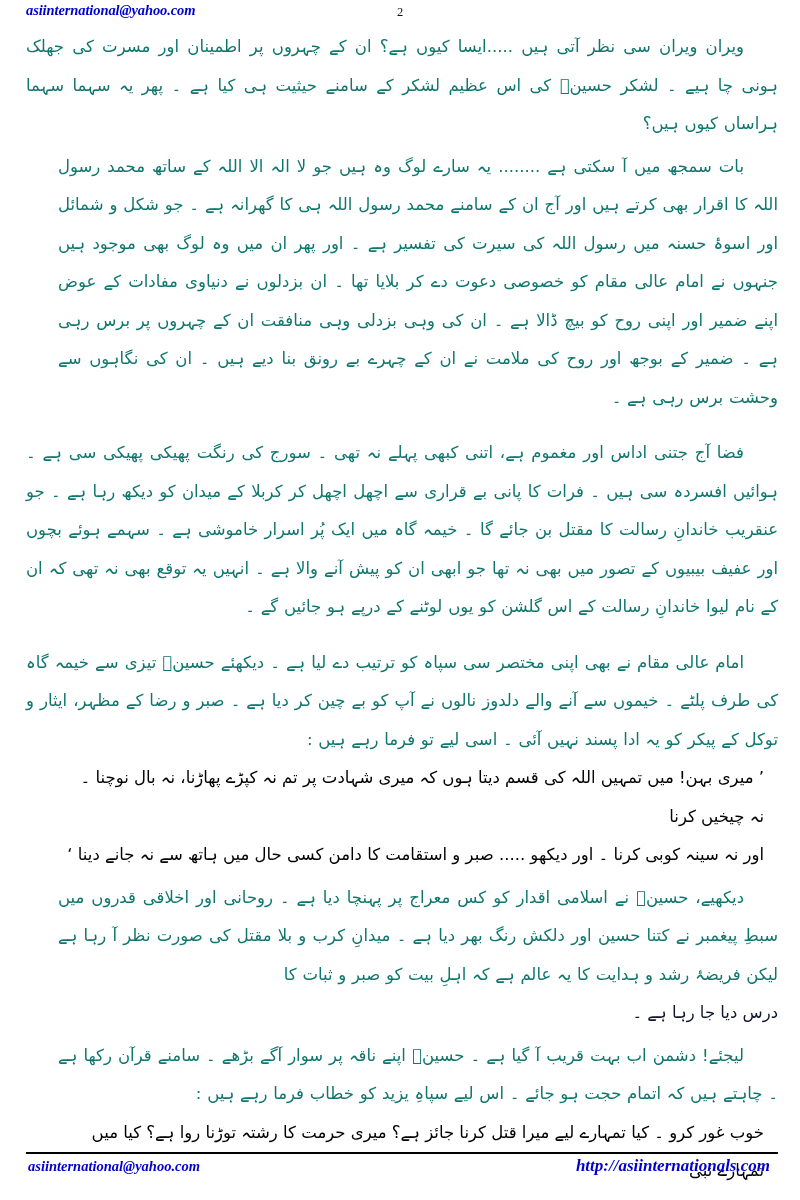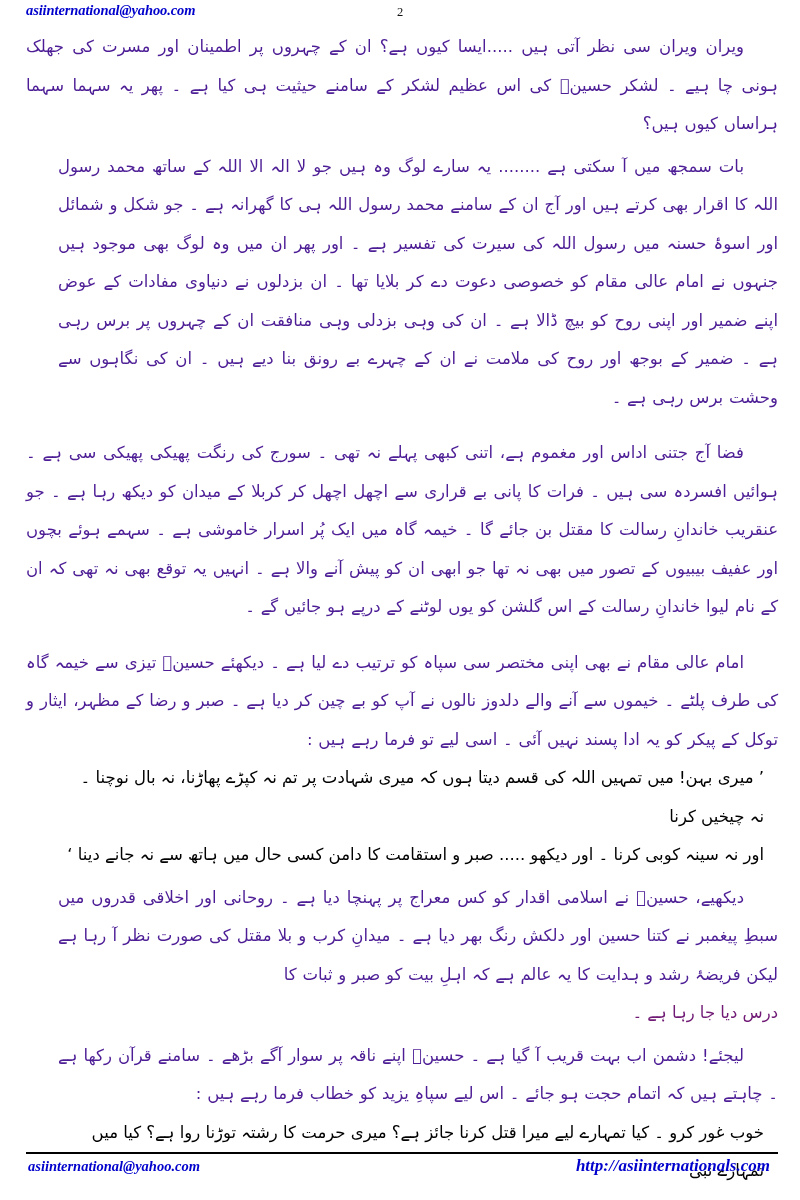--- a/index.html
+++ b/index.html
@@ -64,21 +64,21 @@
   }
 
   .para {
     direction: rtl;
     unicode-bidi: bidi-override;
     text-align: justify;
     text-align-last: right;
     font-family: "DejaVu Sans", sans-serif;
     font-size: 16.5px;
     line-height: 38.5px;
-    color: #4c1d95;
+    color: #0f766e;
     margin: 0 0 0 0;
     word-spacing: 0.5px;
   }
   .para.indent {
     text-indent: 34px;
   }
   .para.gap-before {
     margin-top: 17px;
   }
   .para.gap-small {
@@ -98,21 +98,21 @@
   .quote-line {
     display: block;
     white-space: normal;
   }
   .line-right {
     direction: rtl;
     text-align: right;
     font-family: "DejaVu Sans", sans-serif;
     font-size: 16.5px;
     line-height: 38.5px;
-    color: #701a75;
+    color: #0f172a;
   }
 
   
   .footer {
     position: absolute;
     left: 26px;
     top: 1152px;
     width: 752px;
     height: 40px;
   }

